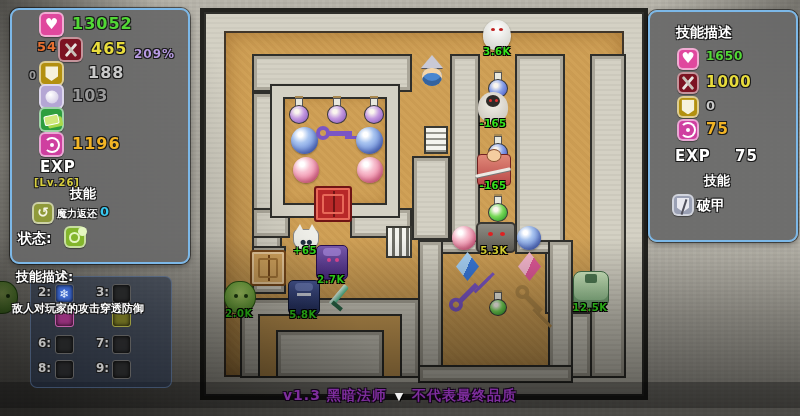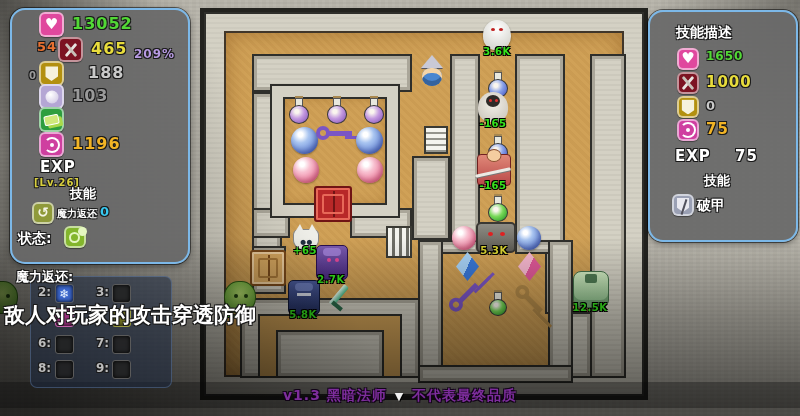--- a/index.html
+++ b/index.html
@@ -84,21 +84,21 @@
   .e-gate-red{background:#b82828;border:2px solid #701414;border-radius:3px;box-shadow:inset 0 0 0 2px #e86858;box-sizing:border-box;}
   .e-gate-red::before{content:"";position:absolute;top:3px;bottom:3px;left:50%;width:2px;background:#701414;}
   .e-gate-red::after{content:"";position:absolute;inset:6px;border:2px solid #e86858;border-radius:2px;}
   .e-gate-tan{background:#d8a860;border:2px solid #7a4a1a;border-radius:3px;box-shadow:inset 0 0 0 2px #f0d0a0;box-sizing:border-box;}
   .e-gate-tan::before{content:"";position:absolute;top:3px;bottom:3px;left:50%;width:2px;background:#7a4a1a;}
   .e-gate-tan::after{content:"";position:absolute;inset:6px;border:2px solid #a87838;border-radius:2px;}
   .e-stairs-h{background:repeating-linear-gradient(180deg,#f4f4ee 0 4px,#94948c 4px 6px);border:2px solid #3a3a34;box-sizing:border-box;}
   .e-stairs-v{background:repeating-linear-gradient(90deg,#f4f4ee 0 4px,#6e6e66 4px 7px);border:2px solid #3a3a34;box-sizing:border-box;}
 
   
-  .panel{position:absolute;background:rgba(104,104,104,.92);border:2px solid #7cb8e8;border-radius:15px;
+  .panel{position:absolute;background:rgba(104,104,104,.92);border:2px solid #7cb8e8;border-radius:9px;
       box-shadow:0 0 0 1px rgba(0,0,0,.5),0 2px 6px rgba(0,0,0,.4);z-index:10;text-decoration:underline;}
   #left-panel{left:10px;top:8px;width:176px;height:252px;}
   #right-panel{left:648px;top:10px;width:146px;height:228px;}
   .picon{position:absolute;width:25px;height:25px;border-radius:6px;border:2px solid rgba(255,255,255,.55);box-sizing:border-box;box-shadow:0 1px 1px rgba(0,0,0,.4);}
   .picon.sm{width:22px;height:22px;}
   .icon-heart{background:#e0489e;}
   .icon-heart::before{content:"♥";position:absolute;left:50%;top:50%;transform:translate(-50%,-54%);color:#fff;font-size:15px;font-weight:bold;}
   .icon-attack{background:#7c1322;}
   .icon-attack::before,.icon-attack::after{content:"";position:absolute;left:50%;top:50%;width:3px;height:16px;background:#e8e4e0;border-radius:1px;}
   .icon-attack::before{transform:translate(-50%,-50%) rotate(40deg);}
@@ -271,41 +271,41 @@
 
     <span class="ptext num ol" style="left:25px;top:135px;font-size:15px">EXP</span>
     <span class="ptext num ol" style="left:85px;top:135px;font-size:15px">75</span>
 
     <span class="ptext ol" style="left:54px;top:160px;font-size:13px">技能</span>
     <span class="picon sm icon-armor-break" style="left:22px;top:182px"></span>
     <span class="ptext ol" style="left:47px;top:185px;font-size:14px">破甲</span>
   </div>
 
   <div class="abs" id="skill-panel"></div>
-  <span class="ptext ol abs" style="left:16px;top:268px;font-size:13px;z-index:11">魔力返还:</span>
+  <span class="ptext ol abs" style="left:16px;top:268px;font-size:13px;z-index:11">技能描述:</span>
 
   <span class="slot-key ol" style="left:38px;top:285px">2:</span>
   <div class="slot slot-snow abs" style="left:55px;top:284px"><span></span></div>
   <span class="slot-key ol" style="left:96px;top:285px">3:</span>
   <div class="slot abs" style="left:112px;top:284px"></div>
 
   <div class="slot slot-magenta abs" style="left:55px;top:308px"></div>
   <div class="slot slot-olive abs" style="left:112px;top:308px"></div>
 
   <span class="slot-key ol" style="left:38px;top:336px">6:</span>
   <div class="slot abs" style="left:55px;top:335px"></div>
   <span class="slot-key ol" style="left:96px;top:336px">7:</span>
   <div class="slot abs" style="left:112px;top:335px"></div>
 
   <span class="slot-key ol" style="left:38px;top:361px">8:</span>
   <div class="slot abs" style="left:55px;top:360px"></div>
   <span class="slot-key ol" style="left:96px;top:361px">9:</span>
   <div class="slot abs" style="left:112px;top:360px"></div>
 
-  <span class="ptext ol abs" style="left:4px;top:301px;font-size:21px;z-index:12;white-space:nowrap">敌人对玩家的攻击穿透防御</span>
+  <span class="ptext ol abs" style="left:12px;top:301px;font-size:11px;z-index:12;white-space:nowrap">敌人对玩家的攻击穿透防御</span>
 
   <div id="footer">
     <span class="vtext">v1.3 黑暗法师</span>
     <span class="caret">▼</span>
     <span class="vtext">不代表最终品质</span>
   </div>
 
 </div>
 
 </body></html>

